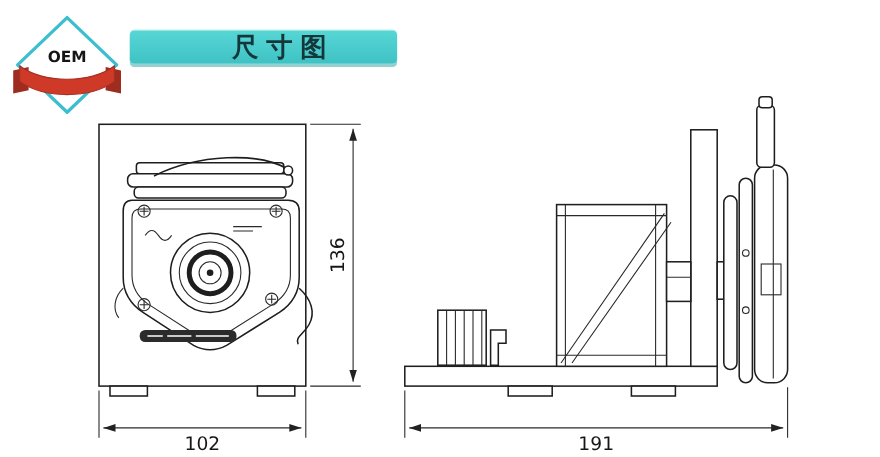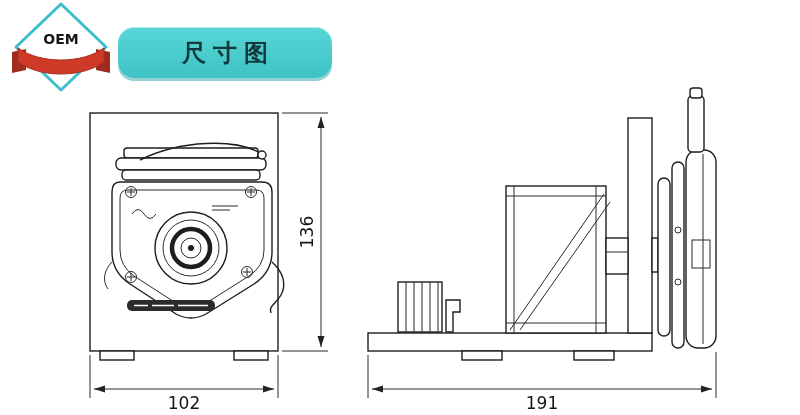--- a/index.html
+++ b/index.html
@@ -7,29 +7,29 @@
     position:relative;
     width:800px;height:415px;
     background:#ffffff;
     font-family:"DejaVu Sans", sans-serif;
     overflow:hidden;
   }
   .art{position:absolute;left:0;top:0;}
   svg text{font-family:"DejaVu Sans", sans-serif;fill:#161616;}
 
   
-  .badge{position:absolute;left:10px;top:0;width:102px;height:96px;}
+  .badge{position:absolute;left:10px;top:12px;width:102px;height:96px;}
 
   
   .banner{
-    position:absolute;left:118px;top:27px;width:214px;height:51px;
+    position:absolute;left:118px;top:27px;width:214px;height:31px;
     background:linear-gradient(#58d6d6,#3fc2c4);
-    border-radius:16px;
+    border-radius:4px;
     box-shadow:0 3px 0 rgba(20,150,158,.45), inset 0 1px 0 rgba(255,255,255,.55);
-    display:flex;align-items:center;justify-content:center;
+    display:flex;align-items:center;justify-content:center;padding-left:29px;
   }
   .banner span{
     font-size:24px;font-weight:bold;color:#14383a;letter-spacing:7px;
     text-indent:7px; 
   }
 
   .dim-text{font-size:17px;}
   .thin{stroke:#2a2a2a;stroke-width:1;fill:none;}
   .med{stroke:#1e1e1e;stroke-width:1.4;fill:#ffffff;}
   .medNf{stroke:#1e1e1e;stroke-width:1.4;fill:none;}

